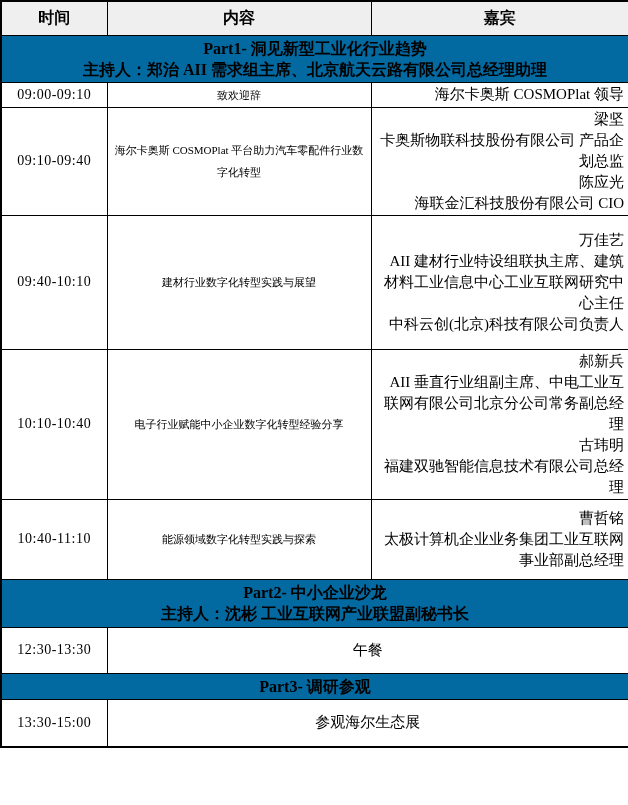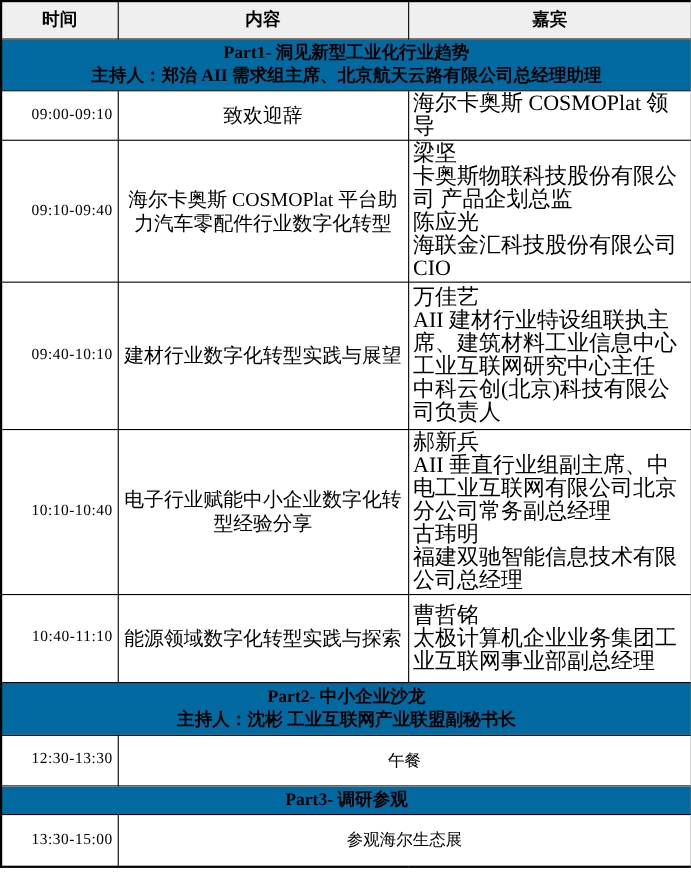--- a/index.html
+++ b/index.html
@@ -39,38 +39,38 @@
   tr.part-row td {
     background: #0369a1;
     font-weight: bold;
     font-size: 16px;
     text-align: center;
     white-space: pre-line;
     line-height: 21px;
     padding: 2px 6px;
   }
   td.time-cell {
-    text-align: right;
+    text-align: center;
     font-size: 14px;
     letter-spacing: 0.5px;
     white-space: nowrap;
     padding: 1px 2px;
   }
   td.content-cell {
     text-align: center;
-    font-size: 18px;
+    font-size: 11px;
     line-height: 22px;
     padding: 2px 6px;
   }
   td.content-cell.align-left {
     text-align: left;
   }
   td.guest-cell {
-    text-align: left;
-    font-size: 20px;
+    text-align: right;
+    font-size: 15px;
     line-height: 21px;
     white-space: pre-line;
     padding: 2px 7px;
   }
   td.merged-cell {
     text-align: center;
     font-size: 15px;
     padding: 2px 6px;
   }
 </style>

